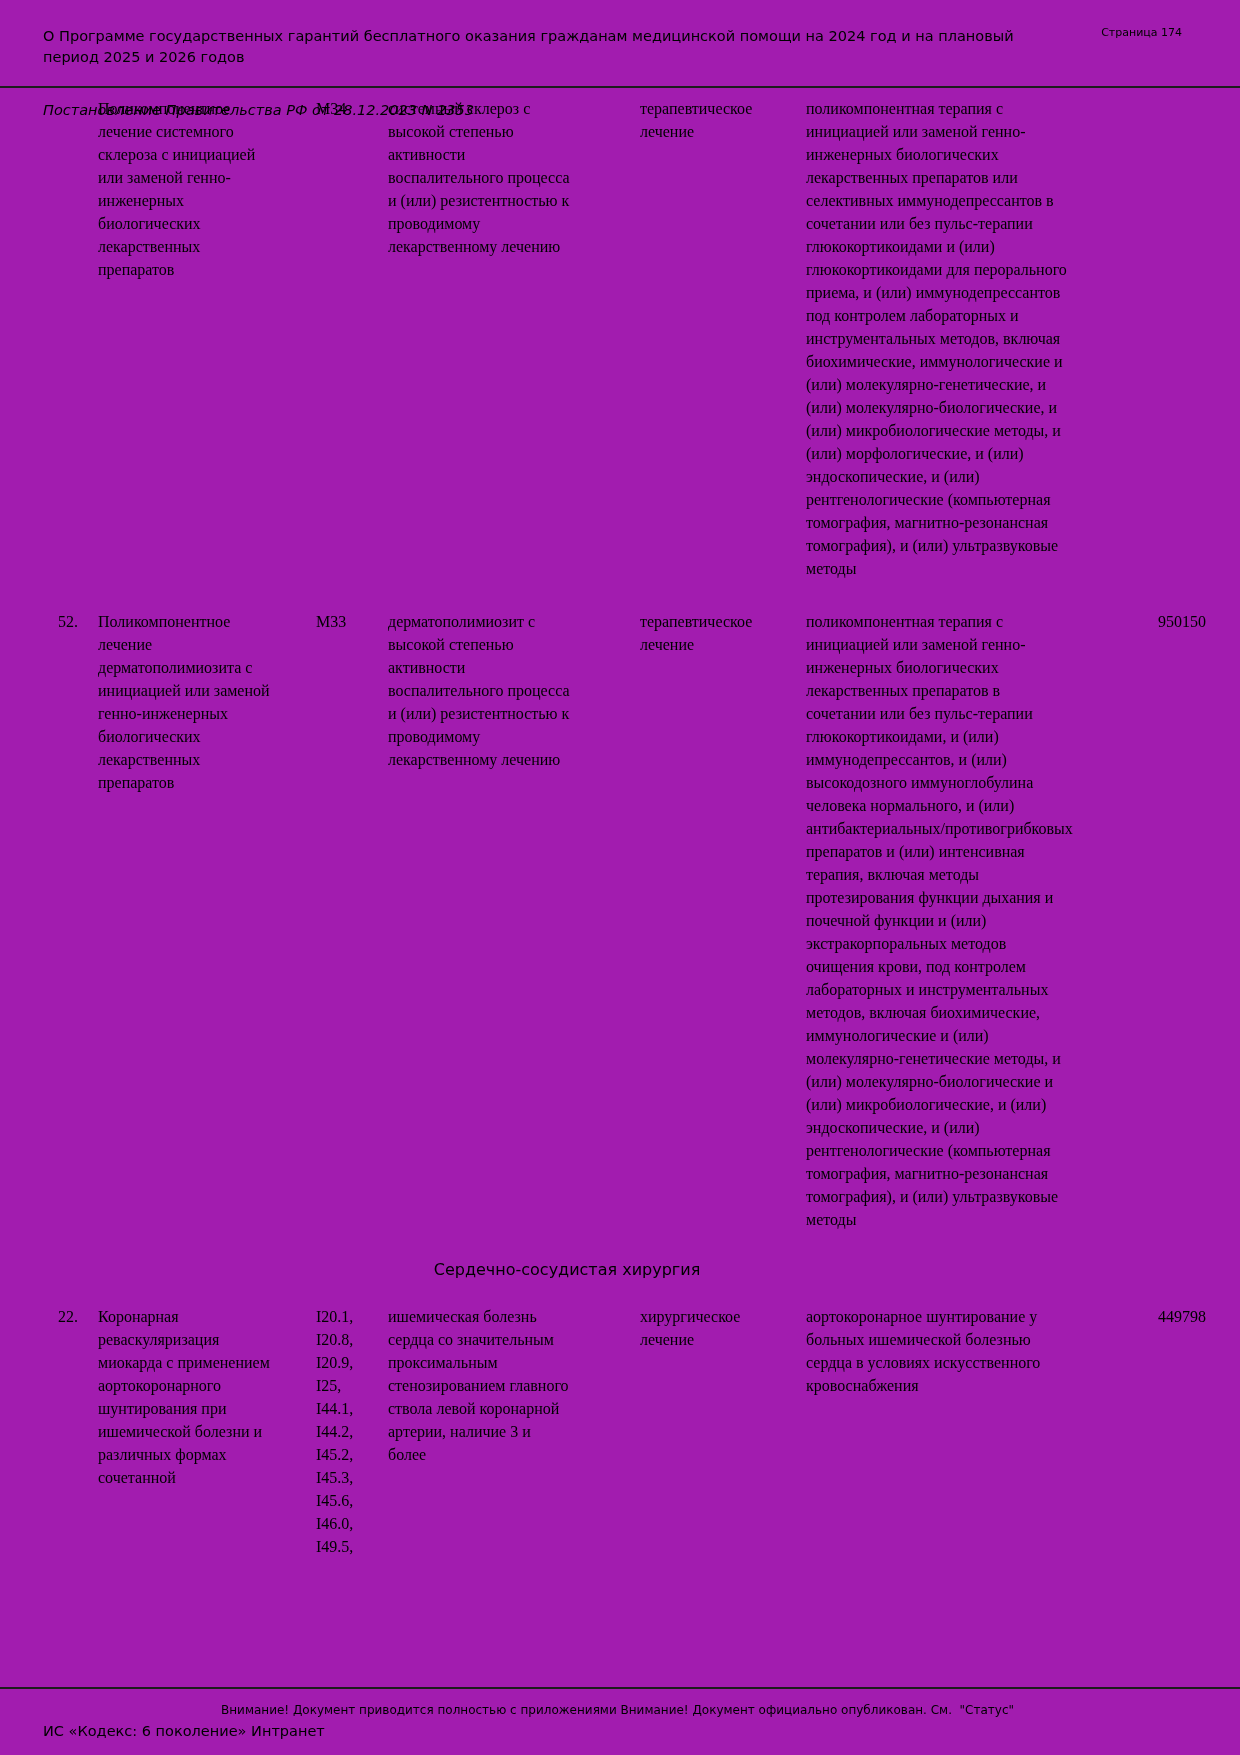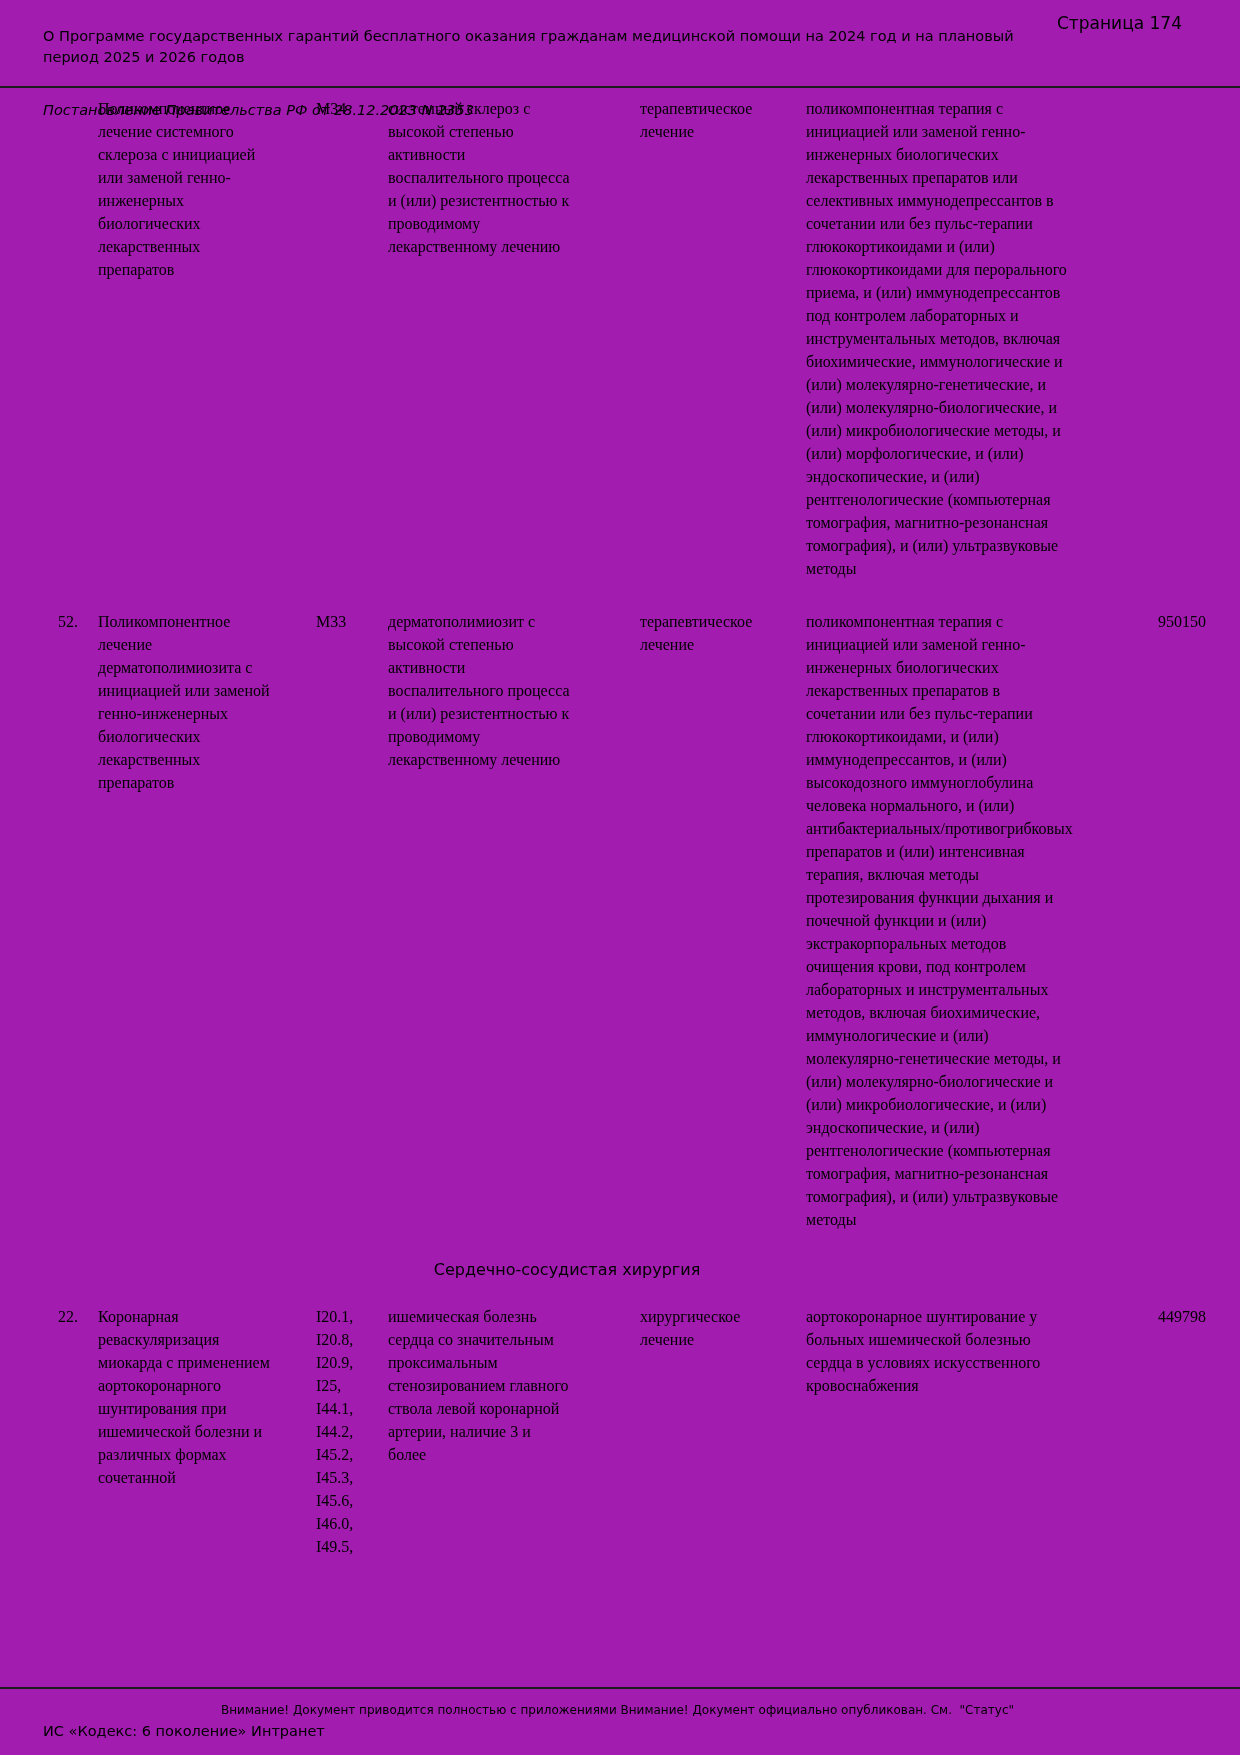--- a/index.html
+++ b/index.html
@@ -17,23 +17,23 @@
     position: absolute;
     top: 26px;
     left: 43px;
     width: 1020px;
     font-size: 14.5px;
     line-height: 21px;
   }
   .header-subtitle { font-style: italic; margin-top: 32px; }
   .page-label {
     position: absolute;
-    top: 13px;
+    top: 22px;
     right: 58px;
-    font-size: 17px;
+    font-size: 11px;
     line-height: 21px;
   }
   
   .rule {
     position: absolute;
     left: 0;
     width: 100%;
     height: 2px;
     background: #1c1c1c;
   }

